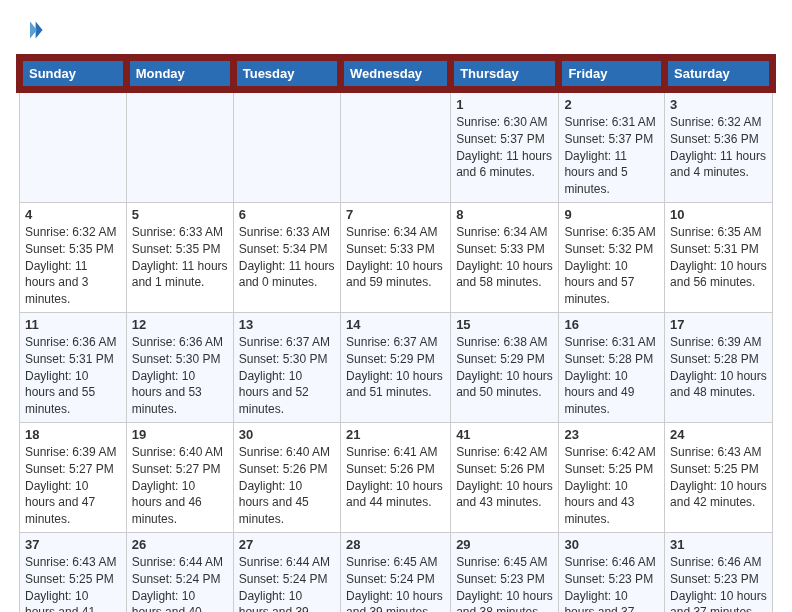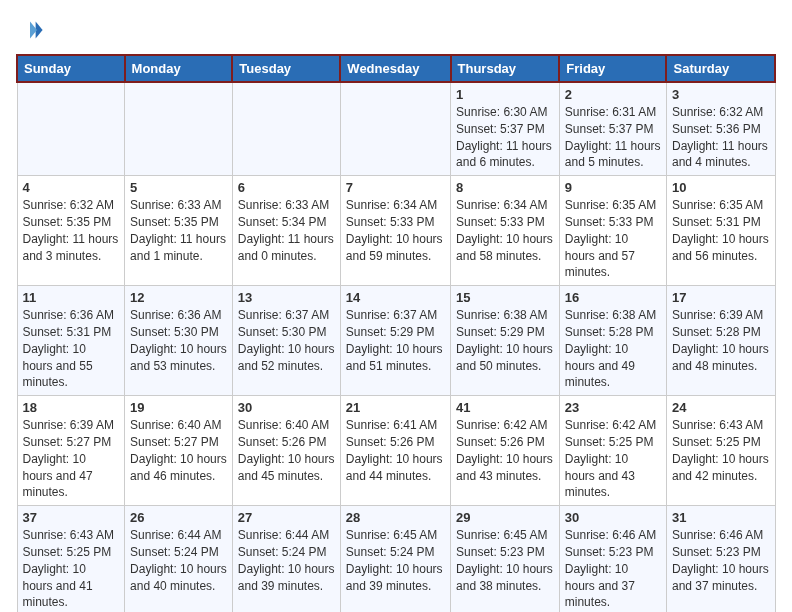--- a/index.html
+++ b/index.html
@@ -51,21 +51,21 @@
       border-collapse: collapse;
       font-size: 11px;
     }
     thead tr th {
       background: #2a6db5;
       color: #fff;
       padding: 5px 6px;
       text-align: left;
       font-size: 13px;
       font-weight: bold;
-      border: 2px solid #7f1d1d;
+      border: 7px solid #7f1d1d;
     }
     tbody tr td {
       border: 1px solid #ccc;
       vertical-align: top;
       padding: 4px 5px;
       width: 113px;
       min-height: 80px;
       background: #fff;
     }
     tbody tr:nth-child(odd) td {
@@ -182,21 +182,21 @@
         <td>
           <span class="day-num">8</span>
           <div class="day-info">Sunrise: 6:34 AM
 Sunset: 5:33 PM
 Daylight: 10 hours
 and 58 minutes.</div>
         </td>
         <td>
           <span class="day-num">9</span>
           <div class="day-info">Sunrise: 6:35 AM
-Sunset: 5:33 PM
+Sunset: 5:32 PM
 Daylight: 10 hours
 and 57 minutes.</div>
         </td>
         <td>
           <span class="day-num">10</span>
           <div class="day-info">Sunrise: 6:35 AM
 Sunset: 5:31 PM
 Daylight: 10 hours
 and 56 minutes.</div>
         </td>
@@ -232,21 +232,21 @@
         </td>
         <td>
           <span class="day-num">15</span>
           <div class="day-info">Sunrise: 6:38 AM
 Sunset: 5:29 PM
 Daylight: 10 hours
 and 50 minutes.</div>
         </td>
         <td>
           <span class="day-num">16</span>
-          <div class="day-info">Sunrise: 6:38 AM
+          <div class="day-info">Sunrise: 6:31 AM
 Sunset: 5:28 PM
 Daylight: 10 hours
 and 49 minutes.</div>
         </td>
         <td>
           <span class="day-num">17</span>
           <div class="day-info">Sunrise: 6:39 AM
 Sunset: 5:28 PM
 Daylight: 10 hours
 and 48 minutes.</div>

